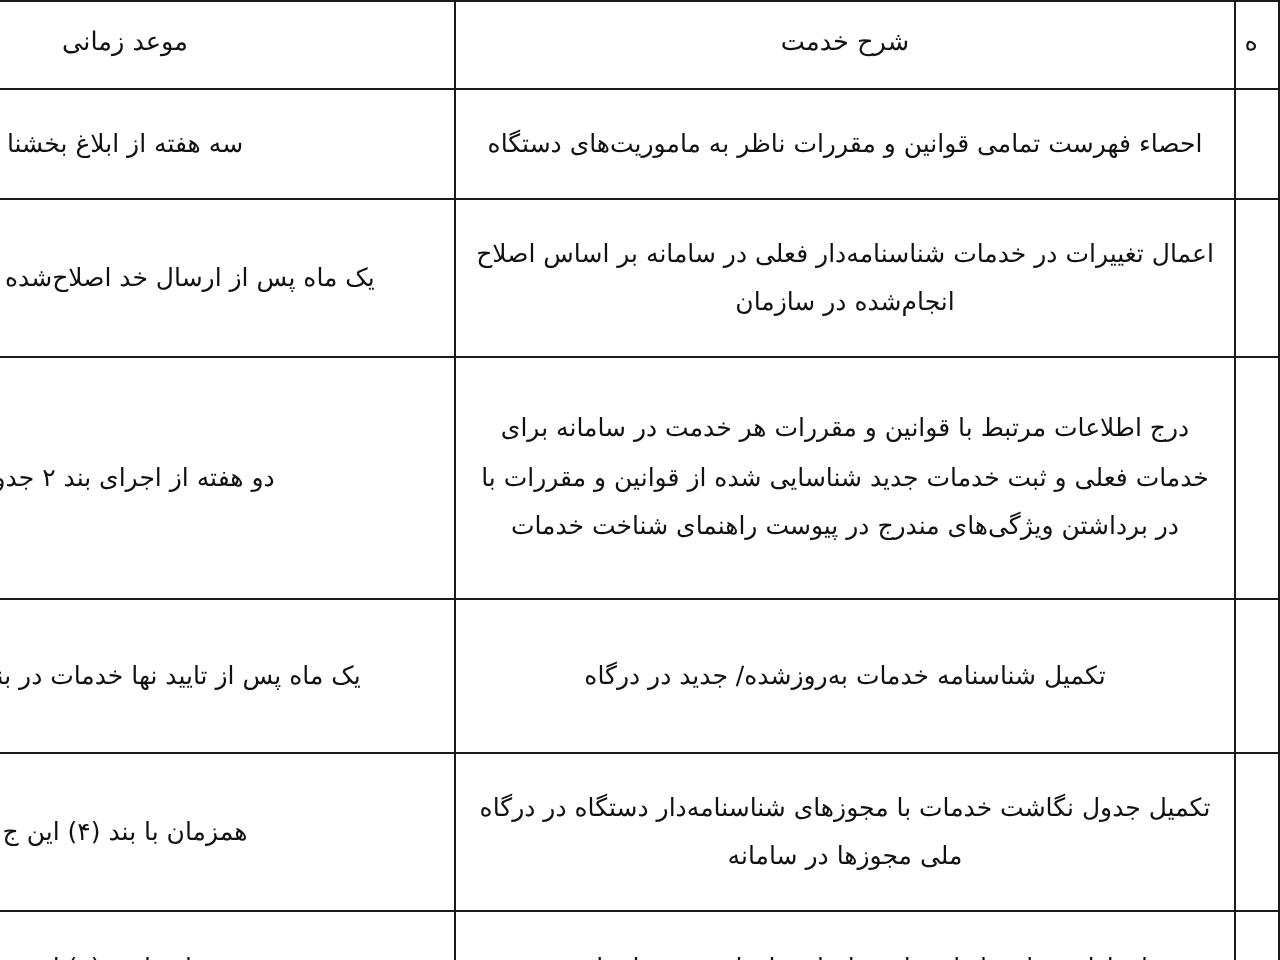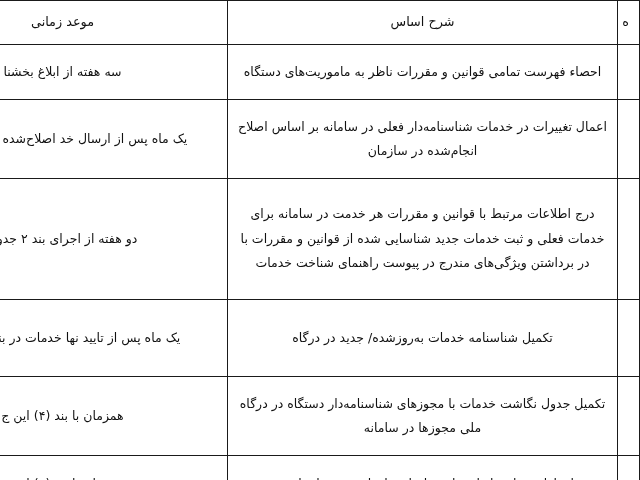--- a/index.html
+++ b/index.html
@@ -78,21 +78,21 @@
   <table class="duties">
     <colgroup>
       <col class="c-num">
       <col class="c-desc">
       <col class="c-date">
       <col class="c-extra">
     </colgroup>
     <thead>
       <tr>
         <th class="num">ه</th>
-        <th>شرح اساس</th>
+        <th>شرح خدمت</th>
         <th colspan="2">موعد زمانی</th>
       </tr>
     </thead>
     <tbody>
       <tr class="row-h1">
         <td class="num"></td>
         <td class="desc">احصاء فهرست تمامی قوانین و مقررات ناظر به ماموریت‌های دستگاه</td>
         <td class="date" colspan="2">سه هفته از ابلاغ بخشنا</td>
       </tr>
       <tr class="row-h2">

